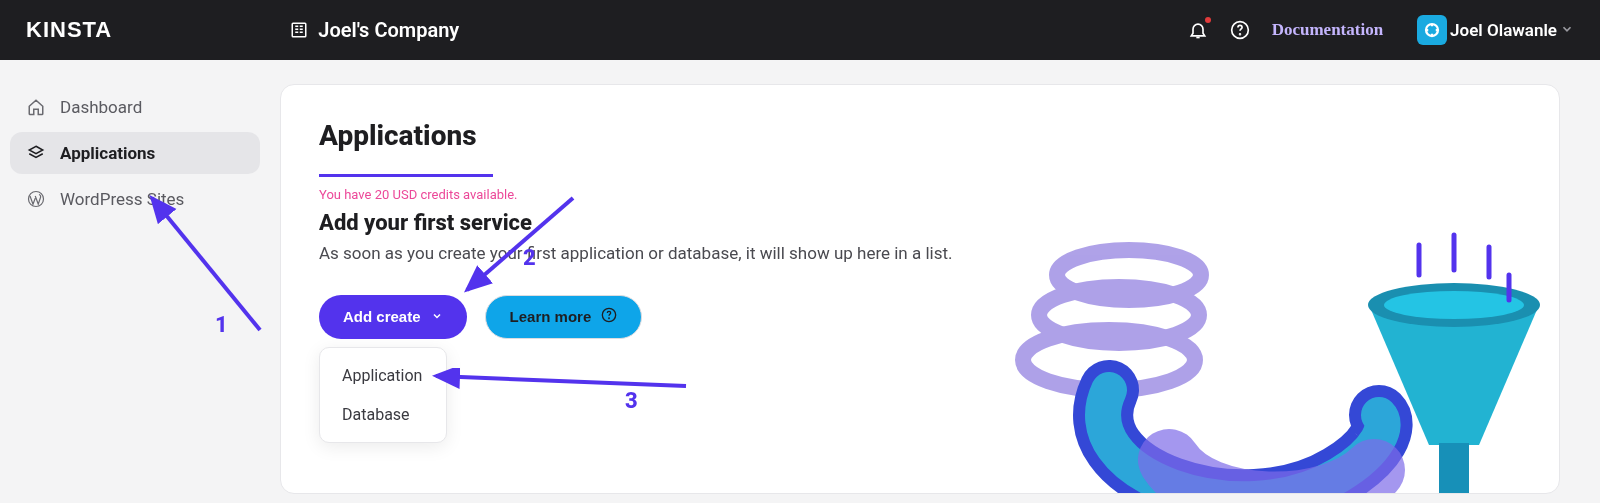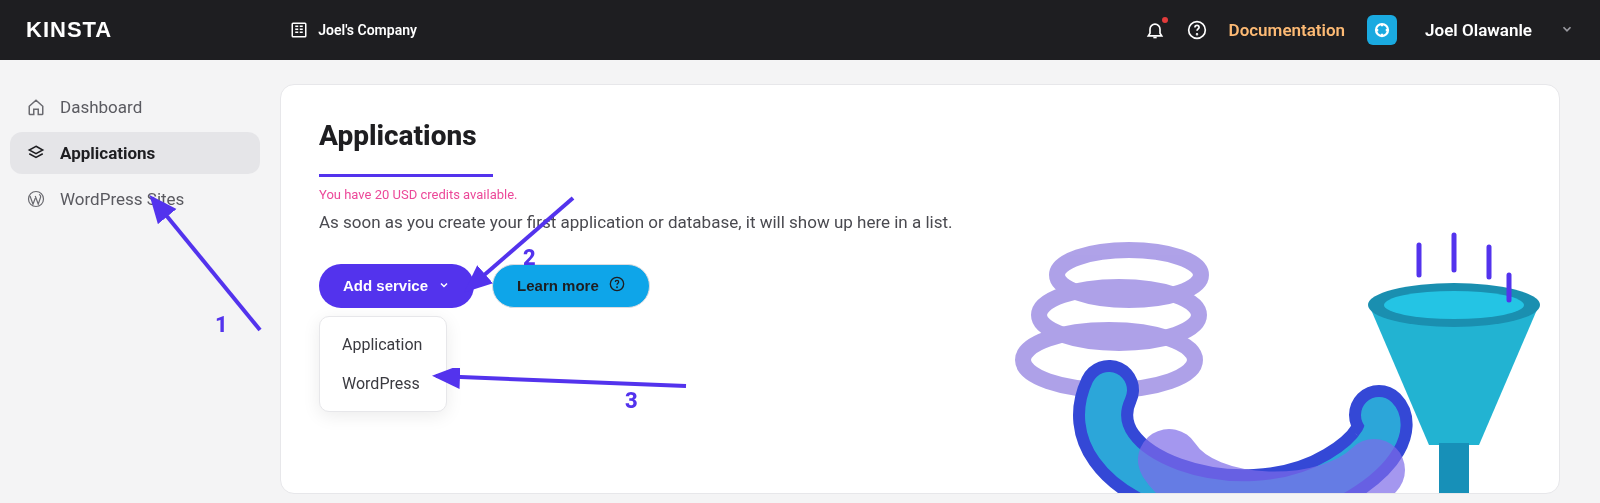--- a/index.html
+++ b/index.html
@@ -26,37 +26,37 @@
       font-size: 22px;
       font-weight: 900;
       letter-spacing: 1px;
       font-family: Arial, sans-serif;
     }
     .company-switcher {
       display: flex;
       align-items: center;
       gap: 10px;
       margin-left: 160px;
-      font-size: 14px;
+      font-size: 20px;
       font-weight: 600;
       cursor: pointer;
     }
     .header-spacer { flex: 1; }
     .header-right {
       display: flex;
       align-items: center;
       gap: 22px;
     }
     .hdr-icon { display: flex; align-items: center; position: relative; cursor: pointer; }
     .noti-dot {
       position: absolute; top: -3px; right: -3px;
       width: 6px; height: 6px; border-radius: 50%; background: #e23b3b;
     }
     .doc-link { font-size: 17px; font-weight: 600; }
-    .user-block { display: flex; align-items: center; gap: 28px; cursor: pointer; }
+    .user-block { display: flex; align-items: center; gap: 3px; cursor: pointer; margin-left: 12px; }
     .avatar-box {
       width: 30px; height: 30px; border-radius: 6px;
       background: #1aaae0; display: flex; align-items: center; justify-content: center;
     }
     .user-name { font-size: 17px; font-weight: 600; }
 
     
     .shell { display: flex; height: calc(100% - 60px); }
     .sidebar {
       width: 270px;
@@ -159,21 +159,21 @@
     </span>
 
     <span class="hdr-icon">
       <svg width="20" height="20" viewBox="0 0 24 24" fill="none" stroke="#fff" stroke-width="2">
         <circle cx="12" cy="12" r="10"></circle>
           <path d="M9.5 9a2.5 2.5 0 115 0c0 1.5-2.5 2-2.5 4"></path>
           <circle cx="12" cy="17" r="0.5" fill="#fff"></circle>
       </svg>
     </span>
 
-    <a class="doc-link" style="color:#fdba74; text-decoration:none;">Documentation</a>
+    <a class="doc-link" style="color:#c4b5fd; text-decoration:none;font-family:Liberation Serif, serif;">Documentation</a>
 
     <div class="user-block">
       <span class="avatar-box">
         <svg width="18" height="18" viewBox="0 0 24 24" fill="none" stroke="#fff" stroke-width="3">
           <circle cx="12" cy="12" r="8"></circle>
             <path d="M12 4v3M12 17v3M4 12h3M17 12h3"></path>
         </svg>
       </span>
       <span class="user-name">Joel Olawanle</span>
       <span>
@@ -217,25 +217,26 @@
       <span>WordPress Sites</span>
     </div>
 
   </nav>
 
   <div class="main-wrap">
     <div class="card">
       <h1 class="page-title">Applications</h1>
       <div class="divider-accent"></div>
       <div class="credits-line">You have 20 USD credits available.</div>
+      <h2 class="subtitle">Add your first service</h2>
       <p class="desc">As soon as you create your first application or database, it will show up here in a list.</p>
 
       <div class="btn-row">
         <button class="btn btn-primary">
-          <span>Add service</span>
+          <span>Add create</span>
           <span>
             <svg width="12" height="12" viewBox="0 0 24 24" fill="none" stroke="#fff" stroke-width="3">
                 <path d="M6 9l6 6 6-6"></path>
               </svg>
           </span>
         </button>
 
         <button class="btn btn-secondary">
           <span>Learn more</span>
           <span>
@@ -243,21 +244,21 @@
                 <circle cx="12" cy="12" r="10"></circle>
                 <path d="M9.5 9a2.5 2.5 0 115 0c0 1.5-2.5 2-2.5 4"></path>
                 <circle cx="12" cy="17" r="0.5" fill="#1e1e21"></circle>
               </svg>
           </span>
         </button>
       </div>
 
       <div class="dropdown">
         <div class="dd-item">Application</div>
-        <div class="dd-item">WordPress</div>
+        <div class="dd-item">Database</div>
       </div>
 
       <div class="illus">
         <svg width="540" height="330" viewBox="0 0 540 330">
 
           <g fill="none" stroke="#6d56d6" stroke-width="16" opacity="0.55" stroke-linecap="round">
             <ellipse cx="120" cy="60" rx="72" ry="25"></ellipse>
             <ellipse cx="110" cy="100" rx="80" ry="28"></ellipse>
             <ellipse cx="100" cy="145" rx="86" ry="30"></ellipse>
           </g>

